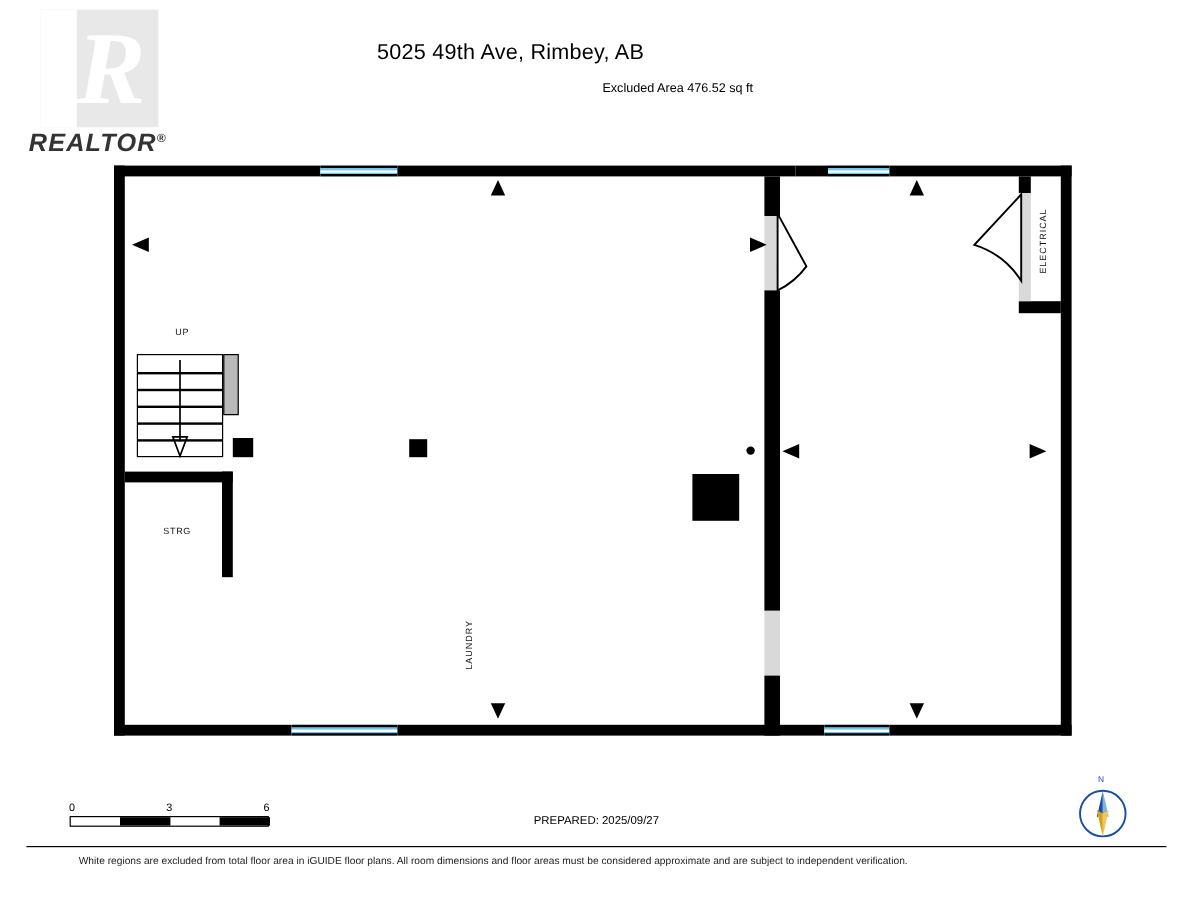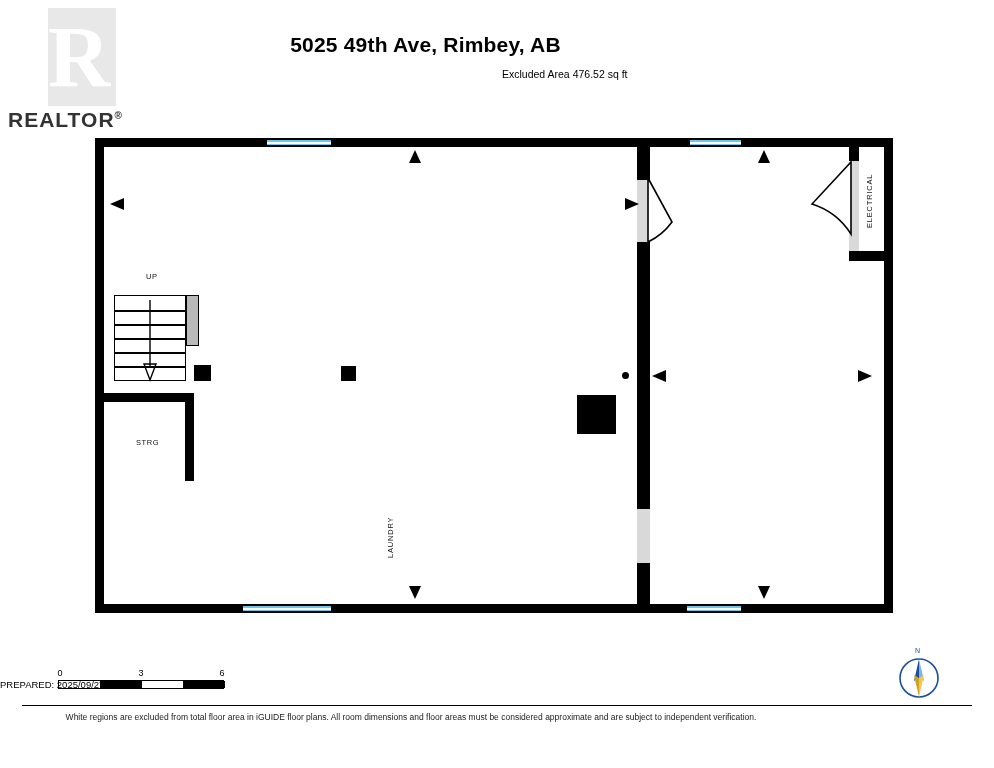--- a/index.html
+++ b/index.html
@@ -12,24 +12,25 @@
     height: 768px;
     font-family: "Liberation Sans", sans-serif;
     color: #000;
     position: relative;
     overflow: hidden;
   }
 
   
   #realtor-logo {
     position: absolute;
-    left: 8px;
+    left: 24px;
     top: 8px;
     width: 120px;
     height: 120px;
+    font-style: italic;
   }
   #realtor-mark {
     position: absolute;
     left: 10px;
     top: 0px;
     width: 98px;
     height: 98px;
     background: #e8e8e8;
   }
   #realtor-mark .bar {
@@ -66,22 +67,22 @@
     vertical-align: super;
   }
 
   
   #header-title {
     position: absolute;
     left: 0;
     top: 33px;
     width: 851px;
     text-align: center;
-    font-size: 21px;
-    font-weight: bold;
+    font-size: 18px;
+    font-weight: normal;
     letter-spacing: 0.2px;
   }
   #header-sub {
     position: absolute;
     left: 370px;
     top: 68px;
     font-size: 10.5px;
   }
   #header-sub .lbl {
     font-weight: bold;
@@ -208,20 +209,21 @@
     top: 11px;
     font-size: 9px;
   }
   #scalebar .tk { position: absolute; top: 0; transform: translateX(-50%); }
 
   #prepared {
     position: absolute;
     left: 0;
     top: 679px;
     width: 994px;
+    text-align: center;
     font-size: 9.5px;
   }
 
   
   #compass {
     position: absolute;
     left: 893px;
     top: 650px;
     width: 52px;
     height: 52px;

